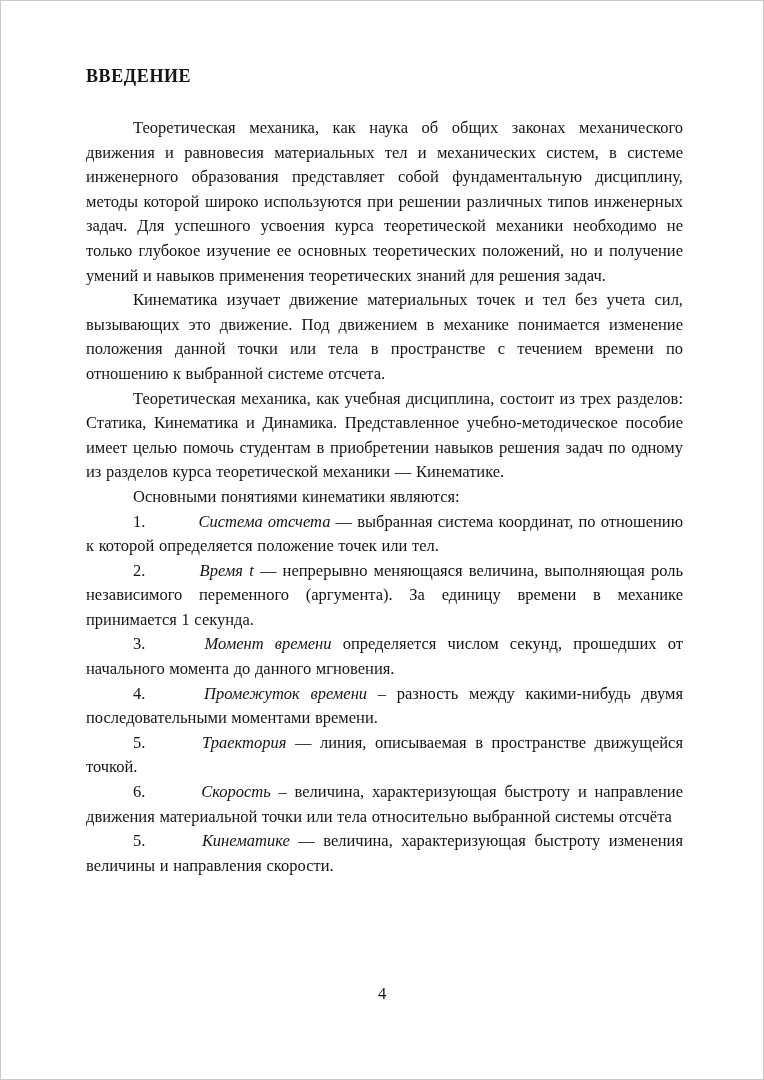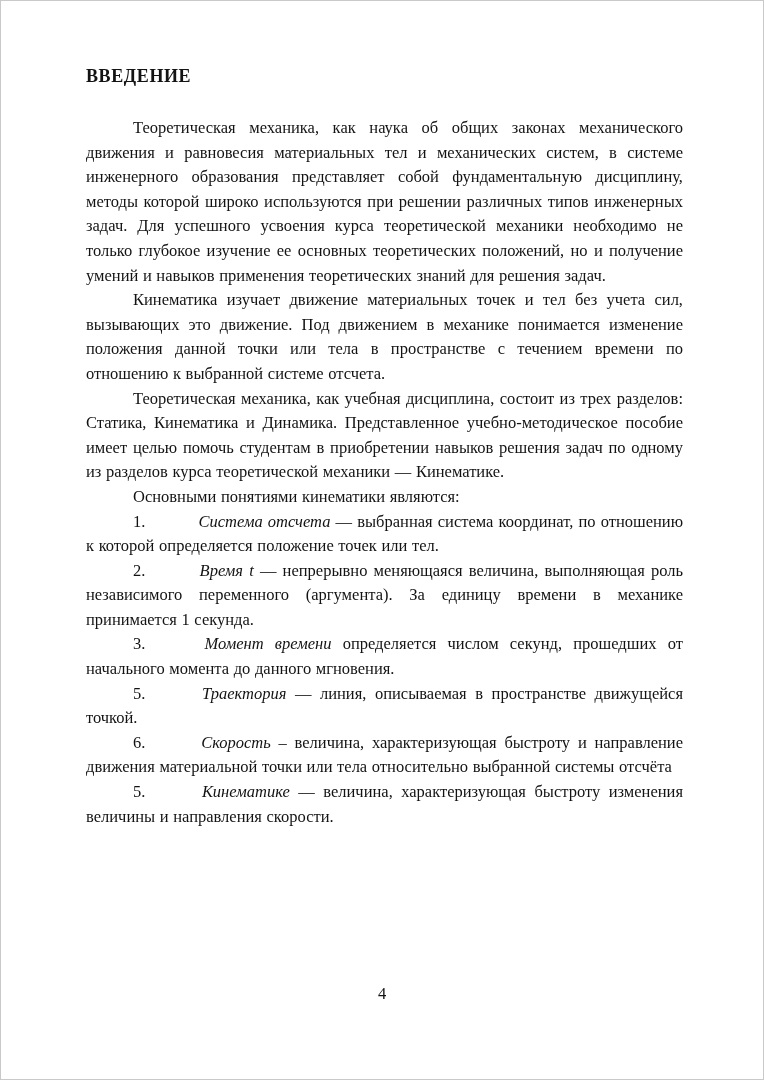--- a/index.html
+++ b/index.html
@@ -66,20 +66,21 @@
     <p class="para">Кинематика изучает движение материальных точек и тел без учета сил, вызывающих это движение. Под движением в механике понимается изменение положения данной точки или тела в пространстве с течением времени по отношению к выбранной системе отсчета.</p>
     <p class="para">Теоретическая механика, как учебная дисциплина, состоит из трех разделов: Статика, Кинематика и Динамика. Представленное учебно-методическое пособие имеет целью помочь студентам в приобретении навыков решения задач по одному из разделов курса теоретической механики — Кинематике.</p>
     <p class="para">Основными понятиями кинематики являются:</p>
 
     <p class="para"><span>1. </span><span class="def-term">Система отсчета</span><span> — выбранная система координат, по отношению к которой определяется положение точек или тел.</span></p>
 
     <p class="para"><span>2. </span><span class="def-term">Время t</span><span> — непрерывно меняющаяся величина, выполняющая роль независимого переменного (аргумента). За единицу времени в механике принимается 1 секунда.</span></p>
 
     <p class="para"><span>3. </span><span class="def-term">Момент времени</span><span> определяется числом секунд, прошедших от начального момента до данного мгновения.</span></p>
 
+    <p class="para"><span>4. </span><span class="def-term">Промежуток времени</span><span> – разность между какими-нибудь двумя последовательными моментами времени.</span></p>
 
     <p class="para"><span>5. </span><span class="def-term">Траектория</span><span> — линия, описываемая в пространстве движущейся точкой.</span></p>
 
     <p class="para"><span>6. </span><span class="def-term">Скорость</span><span> – величина, характеризующая быстроту и направление движения материальной точки или тела относительно выбранной системы отсчёта</span></p>
 
     <p class="para"><span>5. </span><span class="def-term">Кинематике</span><span> — величина, характеризующая быстроту изменения величины и направления скорости.</span></p>
 
   </div>
 
   <div class="page-number">4</div>

